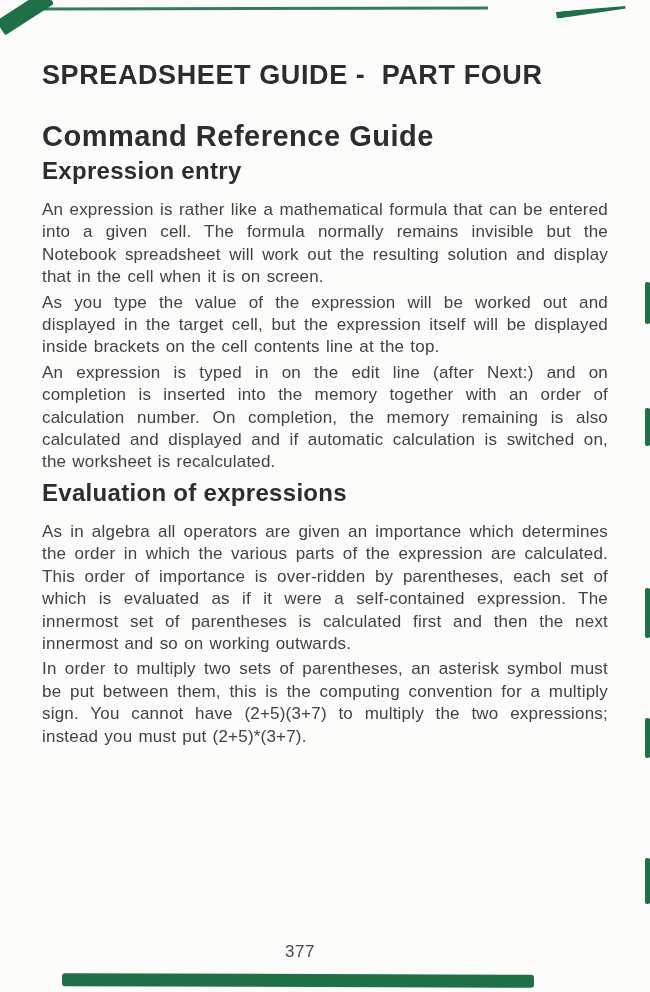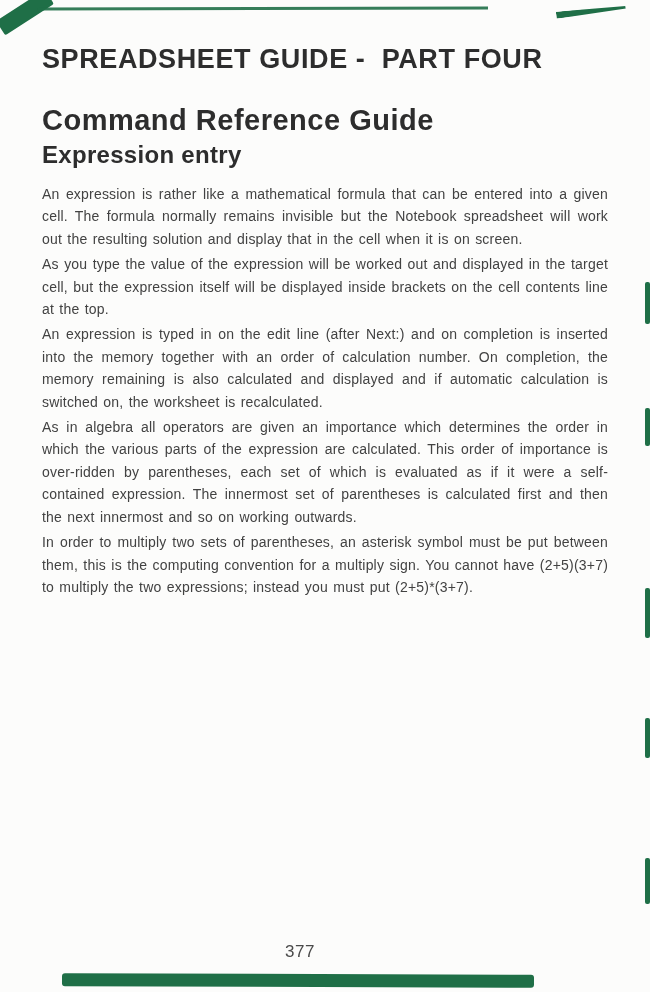--- a/index.html
+++ b/index.html
@@ -14,21 +14,21 @@
     overflow: hidden;
     font-family: "Liberation Sans", sans-serif;
   }
 
   
   .content {
     position: absolute;
     left: 42px;
     top: 0;
     width: 566px;
-    padding-top: 44px;
+    padding-top: 60px;
     color: #3e3e3e;
   }
 
   h1.doc-title {
     margin: 0 0 30px 0;
     font-size: 27px;
     line-height: 30px;
     font-weight: bold;
     color: #2d2d2d;
     letter-spacing: 0.6px;
@@ -45,21 +45,21 @@
   h3.section-heading {
     margin: 7px 0 16px 0;
     font-size: 24px;
     line-height: 24px;
     font-weight: bold;
     color: #2d2d2d;
     letter-spacing: 0.3px;
   }
   p.body-para {
     margin: 0 0 3px 0;
-    font-size: 14px;
+    font-size: 17px;
     line-height: 22.4px;
     text-align: justify;
     letter-spacing: 0.2px;
     word-spacing: 1.2px;
     color: #424242;
   }
 
   .page-number {
     position: absolute;
     top: 942px;
@@ -122,17 +122,18 @@
 
 <div class="content">
   <h1 class="doc-title">SPREADSHEET GUIDE -  PART FOUR</h1>
   <h2 class="doc-subtitle">Command Reference Guide</h2>
 
   <h3 class="section-heading">Expression entry</h3>
   <p class="body-para">An expression is rather like a mathematical formula that can be entered into a given cell. The formula normally remains invisible but the Notebook spreadsheet will work out the resulting solution and display that in the cell when it is on screen.</p>
   <p class="body-para">As you type the value of the expression will be worked out and displayed in the target cell, but the expression itself will be displayed inside brackets on the cell contents line at the top.</p>
   <p class="body-para">An expression is typed in on the edit line (after Next:) and on completion is inserted into the memory together with an order of calculation number. On completion, the memory remaining is also calculated and displayed and if automatic calculation is switched on, the worksheet is recalculated.</p>
 
+  <h3 class="section-heading">Evaluation of expressions</h3>
   <p class="body-para">As in algebra all operators are given an importance which determines the order in which the various parts of the expression are calculated. This order of importance is over-ridden by parentheses, each set of which is evaluated as if it were a self-contained expression. The innermost set of parentheses is calculated first and then the next innermost and so on working outwards.</p>
   <p class="body-para">In order to multiply two sets of parentheses, an asterisk symbol must be put between them, this is the computing convention for a multiply sign. You cannot have (2+5)(3+7) to multiply the two expressions; instead you must put (2+5)*(3+7).</p>
 </div>
 
 <div class="page-number">377</div>
 
 </body></html>

